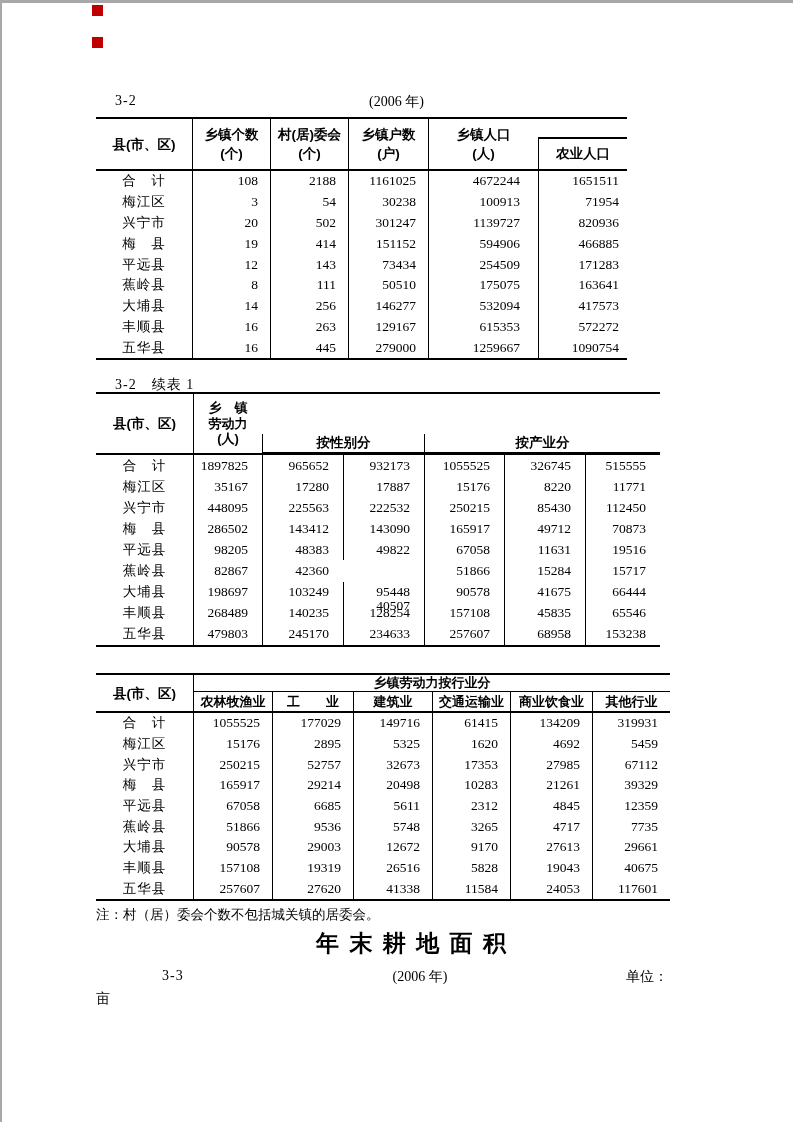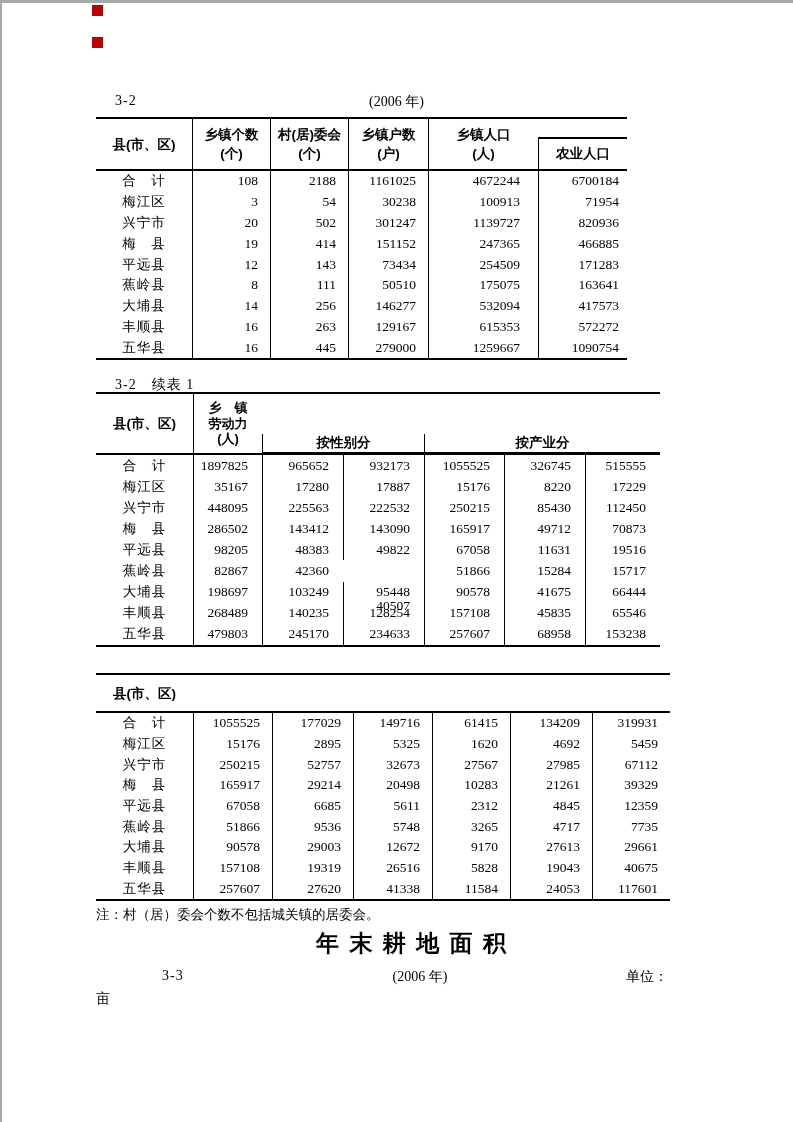--- a/index.html
+++ b/index.html
@@ -96,21 +96,21 @@
         <div class="agri-box">农业人口</div>
       </div>
     </div>
     <div class="tbody" id="t1-body">
         <div class="trow" style="height: 20.8px;">
           <div class="cell name-cell" style="width: 96px;">合　计</div>
           <div class="cell num-cell" style="width: 78px; padding-right: 12px;">108</div>
           <div class="cell num-cell" style="width: 78px; padding-right: 12px;">2188</div>
           <div class="cell num-cell" style="width: 80px; padding-right: 12px;">1161025</div>
           <div class="cell num-cell" style="width: 110px; padding-right: 18px;">4672244</div>
-          <div class="cell num-cell" style="width: 89px; padding-right: 8px;">6700184</div>
+          <div class="cell num-cell" style="width: 89px; padding-right: 8px;">1651511</div>
         </div>
         <div class="trow" style="height: 20.8px;">
           <div class="cell name-cell" style="width: 96px;">梅江区</div>
           <div class="cell num-cell" style="width: 78px; padding-right: 12px;">3</div>
           <div class="cell num-cell" style="width: 78px; padding-right: 12px;">54</div>
           <div class="cell num-cell" style="width: 80px; padding-right: 12px;">30238</div>
           <div class="cell num-cell" style="width: 110px; padding-right: 18px;">100913</div>
           <div class="cell num-cell" style="width: 89px; padding-right: 8px;">71954</div>
         </div>
         <div class="trow" style="height: 20.8px;">
@@ -119,21 +119,21 @@
           <div class="cell num-cell" style="width: 78px; padding-right: 12px;">502</div>
           <div class="cell num-cell" style="width: 80px; padding-right: 12px;">301247</div>
           <div class="cell num-cell" style="width: 110px; padding-right: 18px;">1139727</div>
           <div class="cell num-cell" style="width: 89px; padding-right: 8px;">820936</div>
         </div>
         <div class="trow" style="height: 20.8px;">
           <div class="cell name-cell" style="width: 96px;">梅　县</div>
           <div class="cell num-cell" style="width: 78px; padding-right: 12px;">19</div>
           <div class="cell num-cell" style="width: 78px; padding-right: 12px;">414</div>
           <div class="cell num-cell" style="width: 80px; padding-right: 12px;">151152</div>
-          <div class="cell num-cell" style="width: 110px; padding-right: 18px;">247365</div>
+          <div class="cell num-cell" style="width: 110px; padding-right: 18px;">594906</div>
           <div class="cell num-cell" style="width: 89px; padding-right: 8px;">466885</div>
         </div>
         <div class="trow" style="height: 20.8px;">
           <div class="cell name-cell" style="width: 96px;">平远县</div>
           <div class="cell num-cell" style="width: 78px; padding-right: 12px;">12</div>
           <div class="cell num-cell" style="width: 78px; padding-right: 12px;">143</div>
           <div class="cell num-cell" style="width: 80px; padding-right: 12px;">73434</div>
           <div class="cell num-cell" style="width: 110px; padding-right: 18px;">254509</div>
           <div class="cell num-cell" style="width: 89px; padding-right: 8px;">171283</div>
         </div>
@@ -201,21 +201,21 @@
           <div class="cell num-cell" style="width: 81px; padding-right: 14px;">326745</div>
           <div class="cell num-cell" style="width: 75px; padding-right: 14px;">515555</div>
         </div>
         <div class="trow" style="height: 21.1px;">
           <div class="cell name-cell" style="width: 97px;">梅江区</div>
           <div class="cell num-cell" style="width: 69px; padding-right: 14px;">35167</div>
           <div class="cell num-cell" style="width: 81px; padding-right: 14px;">17280</div>
           <div class="cell num-cell" style="width: 81px; padding-right: 14px;">17887</div>
           <div class="cell num-cell" style="width: 80px; padding-right: 14px;">15176</div>
           <div class="cell num-cell" style="width: 81px; padding-right: 14px;">8220</div>
-          <div class="cell num-cell" style="width: 75px; padding-right: 14px;">17229</div>
+          <div class="cell num-cell" style="width: 75px; padding-right: 14px;">11771</div>
         </div>
         <div class="trow" style="height: 21.1px;">
           <div class="cell name-cell" style="width: 97px;">兴宁市</div>
           <div class="cell num-cell" style="width: 69px; padding-right: 14px;">448095</div>
           <div class="cell num-cell" style="width: 81px; padding-right: 14px;">225563</div>
           <div class="cell num-cell" style="width: 81px; padding-right: 14px;">222532</div>
           <div class="cell num-cell" style="width: 80px; padding-right: 14px;">250215</div>
           <div class="cell num-cell" style="width: 81px; padding-right: 14px;">85430</div>
           <div class="cell num-cell" style="width: 75px; padding-right: 14px;">112450</div>
         </div>
@@ -276,20 +276,33 @@
       </div>
   </div>
 
   <div class="caption-row" style="top:683px;">
     <span class="caption-label">3-2　续表 2</span>
   </div>
 
   <div class="tbl" id="t3">
     <div class="thead">
       <div class="hcell v-span" style="width:97px;">县(市、区)</div>
+      <div class="hgroup" style="width:477px;">
+        <div class="hgrow1" style="height:17px;">
+          <div class="hcell bl" style="width:477px;">乡镇劳动力按行业分</div>
+        </div>
+        <div class="hgrow2">
+          <div class="hcell bl" style="width:79px;">农林牧渔业</div>
+          <div class="hcell bl" style="width:81px;">工　　业</div>
+          <div class="hcell bl" style="width:79px;">建筑业</div>
+          <div class="hcell bl" style="width:78px;">交通运输业</div>
+          <div class="hcell bl" style="width:82px;">商业饮食业</div>
+          <div class="hcell bl" style="width:78px;">其他行业</div>
+        </div>
+      </div>
     </div>
     <div class="tbody" id="t3-body">
         <div class="trow" style="height: 20.7px;">
           <div class="cell name-cell" style="width: 97px;">合　计</div>
           <div class="cell num-cell" style="width: 79px; padding-right: 12px;">1055525</div>
           <div class="cell num-cell" style="width: 81px; padding-right: 12px;">177029</div>
           <div class="cell num-cell" style="width: 79px; padding-right: 12px;">149716</div>
           <div class="cell num-cell" style="width: 78px; padding-right: 12px;">61415</div>
           <div class="cell num-cell" style="width: 82px; padding-right: 12px;">134209</div>
           <div class="cell num-cell" style="width: 78px; padding-right: 12px;">319931</div>
@@ -301,21 +314,21 @@
           <div class="cell num-cell" style="width: 79px; padding-right: 12px;">5325</div>
           <div class="cell num-cell" style="width: 78px; padding-right: 12px;">1620</div>
           <div class="cell num-cell" style="width: 82px; padding-right: 12px;">4692</div>
           <div class="cell num-cell" style="width: 78px; padding-right: 12px;">5459</div>
         </div>
         <div class="trow" style="height: 20.7px;">
           <div class="cell name-cell" style="width: 97px;">兴宁市</div>
           <div class="cell num-cell" style="width: 79px; padding-right: 12px;">250215</div>
           <div class="cell num-cell" style="width: 81px; padding-right: 12px;">52757</div>
           <div class="cell num-cell" style="width: 79px; padding-right: 12px;">32673</div>
-          <div class="cell num-cell" style="width: 78px; padding-right: 12px;">27567</div>
+          <div class="cell num-cell" style="width: 78px; padding-right: 12px;">17353</div>
           <div class="cell num-cell" style="width: 82px; padding-right: 12px;">27985</div>
           <div class="cell num-cell" style="width: 78px; padding-right: 12px;">67112</div>
         </div>
         <div class="trow" style="height: 20.7px;">
           <div class="cell name-cell" style="width: 97px;">梅　县</div>
           <div class="cell num-cell" style="width: 79px; padding-right: 12px;">165917</div>
           <div class="cell num-cell" style="width: 81px; padding-right: 12px;">29214</div>
           <div class="cell num-cell" style="width: 79px; padding-right: 12px;">20498</div>
           <div class="cell num-cell" style="width: 78px; padding-right: 12px;">10283</div>
           <div class="cell num-cell" style="width: 82px; padding-right: 12px;">21261</div>

